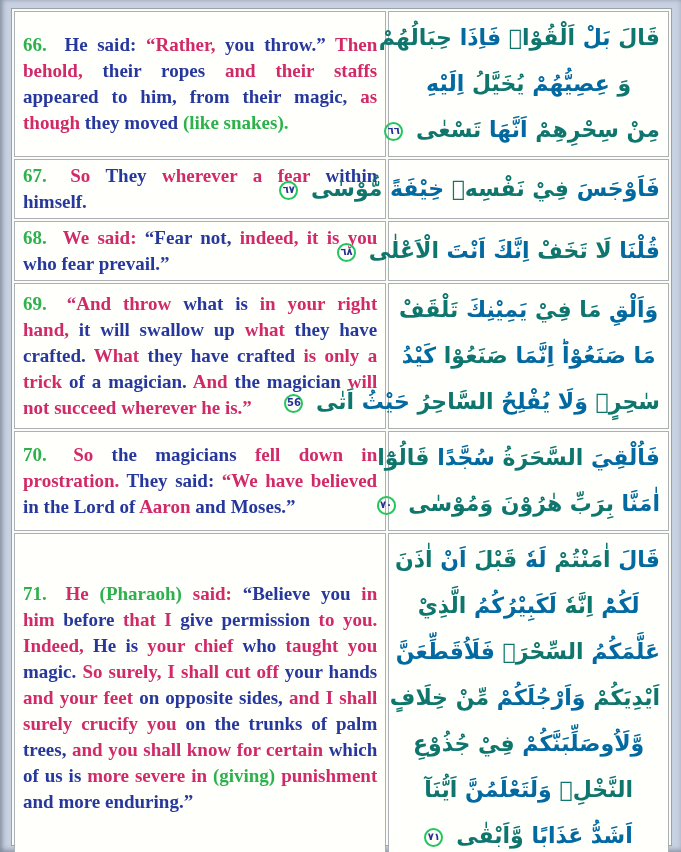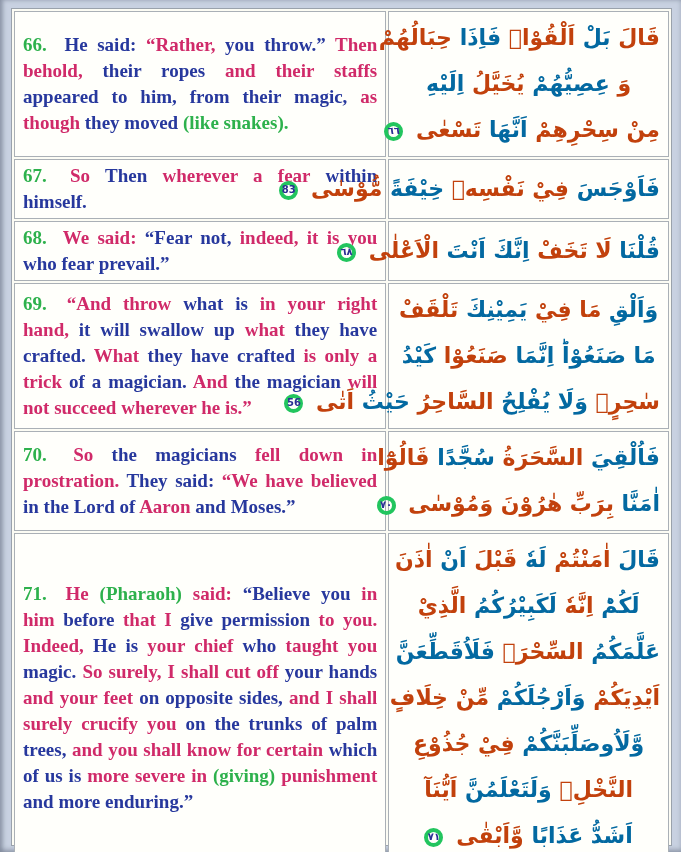--- a/index.html
+++ b/index.html
@@ -45,28 +45,28 @@
   .c-crimson { color: #d02a69; }
   .ar-line {
     font-family: "DejaVu Sans", sans-serif;
     font-weight: bold;
     font-size: 22px;
     line-height: 46px;
     text-align: center;
     white-space: nowrap;
     color: #2a2f94;
   }
-  .a-navy { color: #c2410c; }
+  .a-navy { color: #0f766e; }
   .a-red  { color: #0369a1; }
   .ayah-marker {
     display: inline-flex;
     align-items: center;
     justify-content: center;
     width: 19px; height: 19px;
-    border: 4px solid #22c55e;
+    border: 2px solid #22c55e;
     border-radius: 50%;
     font-size: 10px;
     line-height: 1;
     color: #2a2f94;
     margin-right: 5px;
     vertical-align: middle;
     box-sizing: border-box;
   }
 </style>
 </head>
@@ -82,25 +82,25 @@
           <td class="ar-cell" dir="rtl">
             <div class="ar-line"><span class="a-navy">قَالَ</span> <span class="a-red">بَلْ</span> <span class="a-navy">اَلْقُوْاۚ</span> <span class="a-red">فَاِذَا</span> <span class="a-navy">حِبَالُهُمْ</span></div>
             <div class="ar-line"><span class="a-navy">وَ</span> <span class="a-red">عِصِيُّهُمْ</span> <span class="a-navy">يُخَيَّلُ</span> <span class="a-red">اِلَيْهِ</span></div>
             <div class="ar-line"><span class="a-navy">مِنْ سِحْرِهِمْ</span> <span class="a-red">اَنَّهَا</span> <span class="a-navy">تَسْعٰى</span> <span class="ayah-marker">
                 <span>٦٦</span>
               </span></div>
           </td>
         </tr>
         <tr>
           <td class="eng-cell">
-            <div class="eng"><span class="seg c-green vnum">67.</span> <span class="seg c-crimson">So</span> <span class="seg c-navy">Then</span> <span class="seg c-crimson">wherever a fear</span> <span class="seg c-navy">within himself.</span></div>
+            <div class="eng"><span class="seg c-green vnum">67.</span> <span class="seg c-crimson">So</span> <span class="seg c-navy">They</span> <span class="seg c-crimson">wherever a fear</span> <span class="seg c-navy">within himself.</span></div>
           </td>
           <td class="ar-cell" dir="rtl">
             <div class="ar-line"><span class="a-red">فَاَوْجَسَ</span> <span class="a-navy">فِيْ نَفْسِهٖ</span> <span class="a-red">خِيْفَةً</span> <span class="a-navy">مُّوْسٰى</span> <span class="ayah-marker">
-                <span>83</span>
+                <span>٦٧</span>
               </span></div>
           </td>
         </tr>
         <tr>
           <td class="eng-cell">
             <div class="eng"><span class="seg c-green vnum">68.</span> <span class="seg c-crimson">We said:</span> <span class="seg c-navy">“Fear not,</span> <span class="seg c-crimson">indeed, it is you</span> <span class="seg c-navy">who fear prevail.”</span></div>
           </td>
           <td class="ar-cell" dir="rtl">
             <div class="ar-line"><span class="a-red">قُلْنَا</span> <span class="a-navy">لَا تَخَفْ</span> <span class="a-red">اِنَّكَ اَنْتَ</span> <span class="a-navy">الْاَعْلٰى</span> <span class="ayah-marker">
                 <span>٦٨</span>

